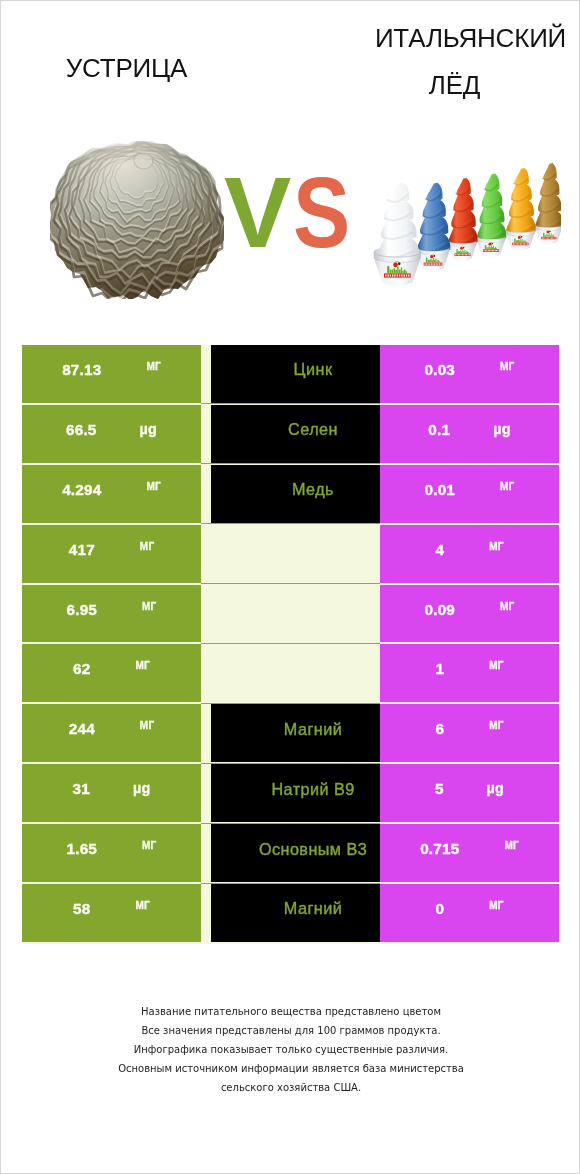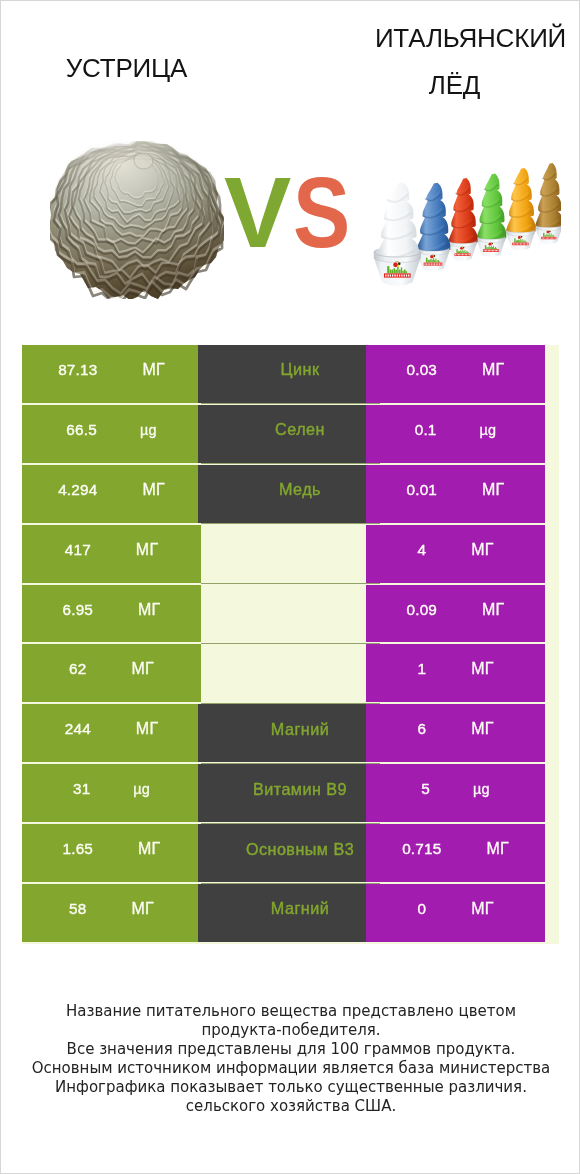--- a/index.html
+++ b/index.html
@@ -25,40 +25,40 @@
 
   svg.oyster{position:absolute;left:49px;top:140px;width:174px;height:158px;}
   svg.ice{position:absolute;left:370px;top:155px;width:190px;height:140px;}
 
   
   #table{position:absolute;left:21px;top:344px;width:537px;background:#f4f9dd;}
   .row{position:relative;height:59.9px;}
   .cell{position:absolute;top:0;height:57.9px;box-sizing:border-box;
         display:flex;align-items:center;justify-content:center;}
   .cL{left:0;width:179px;background:#83a72e;color:#fcfdf4;}
-  .cM{left:176px;width:204px;background:#404040;}
-  .cR{left:344px;width:179px;background:#a21caf;color:#fffdf8;}
-  .val{font-size:15.3px;font-weight:400;white-space:nowrap;
-       display:flex;align-items:center;letter-spacing:0.2px;
+  .cM{left:189px;width:204px;background:#000000;}
+  .cR{left:358px;width:179px;background:#d946ef;color:#fffdf8;}
+  .val{font-size:15.3px;font-weight:700;white-space:nowrap;
+       display:flex;align-items:flex-start;letter-spacing:0.2px;
        position:relative;top:-4px;gap:35px;
        -webkit-text-stroke:0.38px currentColor;}
-  .val .u{font-size:16px;margin-left:10px;text-transform:uppercase;
+  .val .u{font-size:10px;margin-left:10px;text-transform:uppercase;
           -webkit-text-stroke:0.3px currentColor;}
   .val .u.ug{font-size:14.4px;text-transform:none;margin-left:8px;}
   .nut{font-size:16.2px;font-weight:400;letter-spacing:0.45px;white-space:nowrap;
        position:relative;top:-4px;
        -webkit-text-stroke:0.38px currentColor;}
   .row .sep{position:absolute;left:179px;width:179px;top:58.4px;height:1.1px;
             background:#92a069;}
   .row:last-child .sep{display:none;}
 
   
   #footer{position:absolute;left:0;top:1001px;width:580px;text-align:center;
           font-family:"DejaVu Sans",sans-serif;
-          font-size:15px;line-height:19px;color:#232323;}
+          font-size:10px;line-height:19px;color:#232323;}
 </style>
 </head>
 <body>
 
 <div id="page">
 
   <div>
     <div class="title" id="title-left">УСТРИЦА</div>
     <div class="title" id="title-right"><span class="l1">ИТАЛЬЯНСКИЙ</span><span class="l2">ЛЁД</span></div>
 <svg class="oyster" viewBox="0 0 174 158" xmlns="http://www.w3.org/2000/svg">
@@ -442,21 +442,21 @@
         </div>
       </div>
       <div class="row">
         <div class="cell cL">
           <span class="val">
             <span>31</span>
             <span class="u ug">µg</span>
           </span>
         </div>
         <div class="cell cM">
-          <span class="nut" style="color:#82a62e">Витамин B9</span>
+          <span class="nut" style="color:#82a62e">Натрий B9</span>
         </div>
         <div class="sep"></div>
         <div class="cell cR">
           <span class="val">
             <span>5</span>
             <span class="u ug">µg</span>
           </span>
         </div>
       </div>
       <div class="row">
@@ -491,20 +491,19 @@
           <span class="val">
             <span>0</span>
             <span class="u">мг</span>
           </span>
         </div>
       </div>
     </div>
 
   <div id="footer">
       <div>Название питательного вещества представлено цветом</div>
-      <div>продукта-победителя.</div>
       <div>Все значения представлены для 100 граммов продукта.</div>
+      <div>Инфографика показывает только существенные различия.</div>
       <div>Основным источником информации является база министерства</div>
-      <div>Инфографика показывает только существенные различия.</div>
       <div>сельского хозяйства США.</div>
     </div>
 
 </div>
 
 </body></html>

